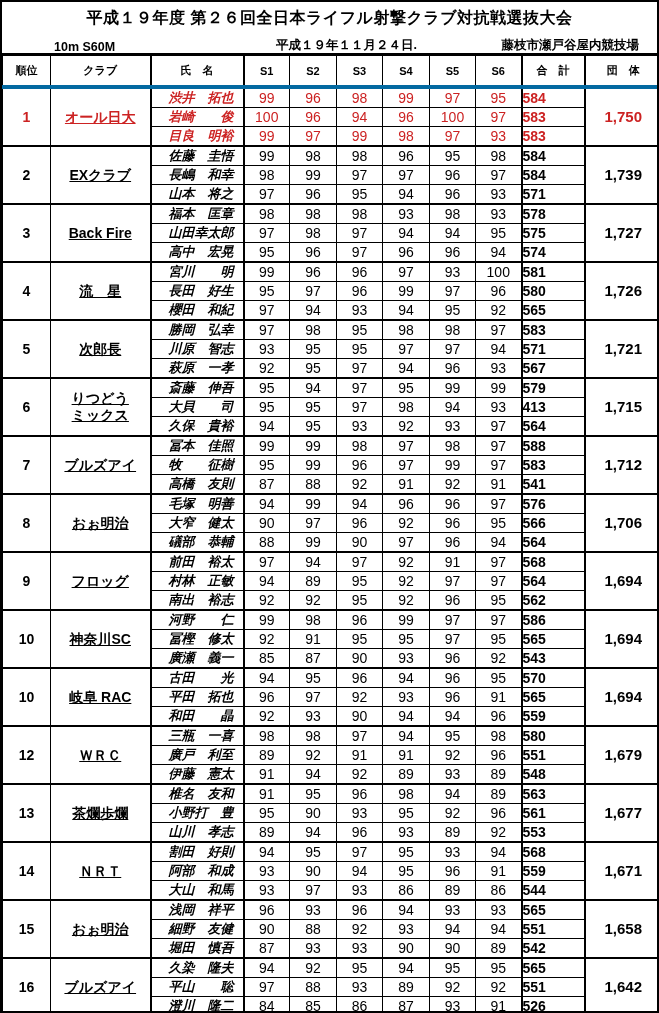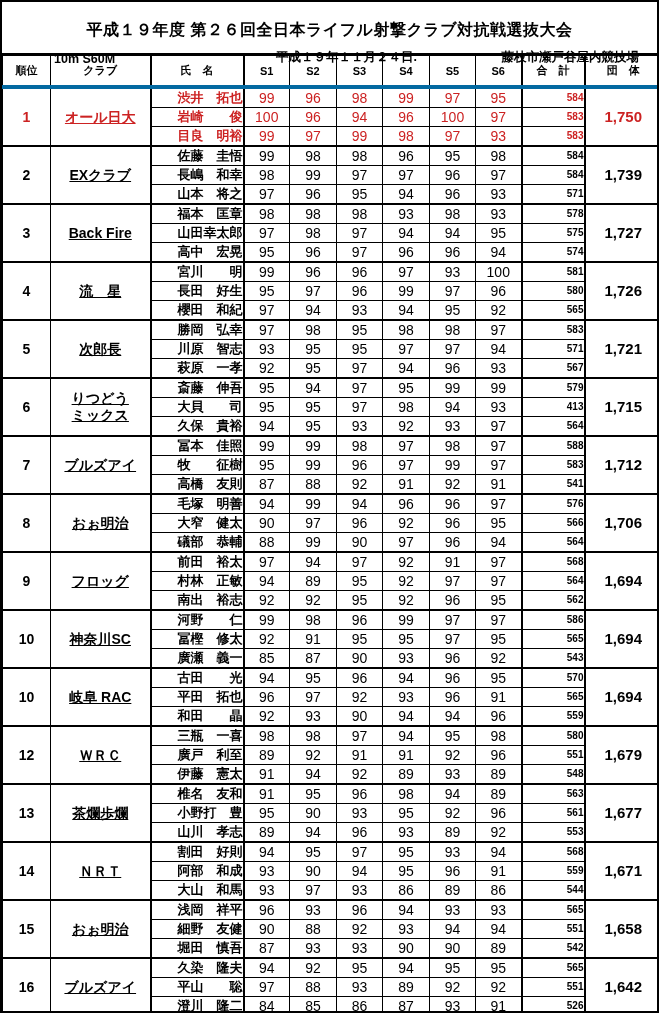--- a/index.html
+++ b/index.html
@@ -3,38 +3,38 @@
 <meta charset="utf-8">
 <style>
   html,body { margin:0; padding:0; background:#fff; }
   body { font-family: "Liberation Sans", "DejaVu Sans", sans-serif; color:#000; }
   .sheet {
     width:659px; height:1013px; box-sizing:border-box;
     border:2px solid #000; overflow:hidden; background:#fff;
   }
   
   .title-block { height:53px; box-sizing:border-box; border-bottom:2px solid #000; padding-top:6px; }
-  .title-line { text-align:center; font-size:16px; font-weight:bold; letter-spacing:0.5px;margin-top:12px; }
+  .title-line { text-align:center; font-size:16px; font-weight:bold; letter-spacing:0.5px; }
   .info-line { display:flex; align-items:flex-end; margin-top:8px; font-size:12.5px; font-weight:bold; }
   .info-left  { flex:1; padding-left:52px; text-align:left; }
   .info-center{ flex:0 0 auto; text-align:center; }
   .info-right { flex:1; padding-right:18px; text-align:right; }
   
   table { border-collapse:collapse; width:100%; table-layout:fixed; }
   th, td { border:1px solid #000; padding:0; overflow:hidden; }
   thead th { height:29px; font-size:11px; font-weight:bold; border-bottom:4px solid #0369a1; }
   tbody td { height:18px; line-height:18px; }
   tr.t-top td { border-top:2px solid #000; }
   .b-thick-l { border-left:2px solid #000; }
   .b-thick-r { border-right:2px solid #000; }
   .rank-cell { text-align:center; font-size:14px; font-weight:bold; }
   .club-cell { text-align:center; font-size:14px; font-weight:bold; white-space:pre-line; line-height:17px;text-decoration:underline; }
-  .name-cell { text-align:right; padding-left:8px; font-size:13px; font-weight:bold; white-space:nowrap; }
+  .name-cell { text-align:center; padding-left:8px; font-size:13px; font-weight:bold; white-space:nowrap;font-style:italic; }
   .score-cell{ text-align:center; font-size:14px; }
-  .total-cell{ text-align:right; font-size:10px; font-weight:bold; }
+  .total-cell{ text-align:left; font-size:14px; font-weight:bold; }
   .team-cell { text-align:center; font-size:15px; font-weight:bold; }
   tr.hl td { color:var(--hl,#cc2222); }
 </style>
 </head>
 <body>
 
 <div class="sheet">
   <div class="title-block">
     <div class="title-line">平成１９年度 第２６回全日本ライフル射撃クラブ対抗戦選抜大会</div>
     <div class="info-line">

